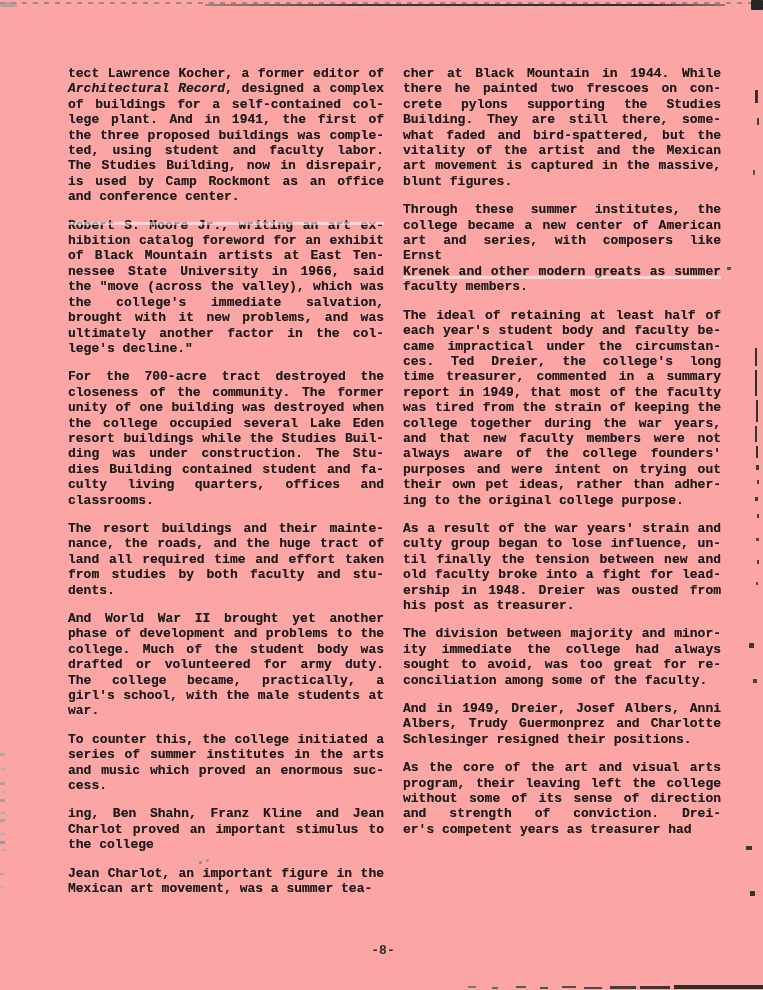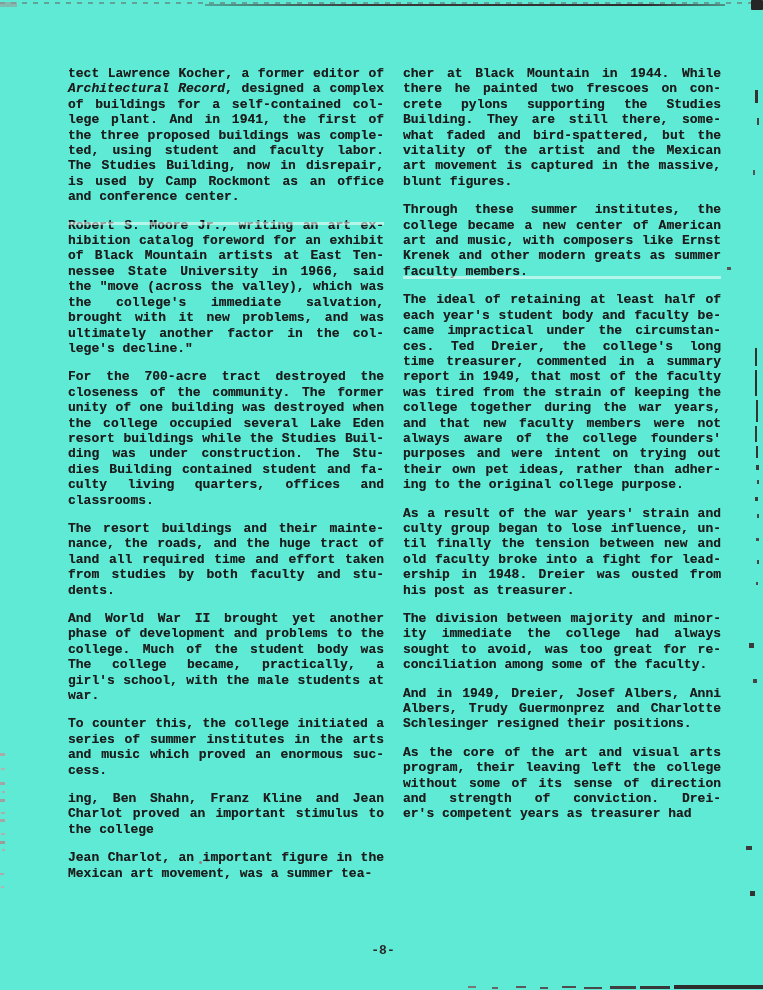--- a/index.html
+++ b/index.html
@@ -3,21 +3,21 @@
 <meta charset="utf-8">
 <style>
   html,body { margin:0; padding:0; }
   body {
     width:763px; height:990px;
     background:#f4f4f2;
     font-family:"Liberation Mono","DejaVu Sans Mono",monospace;
   }
   .page {
     position:relative; width:763px; height:990px;
-    background:#5eead4; overflow:hidden;
+    background:#fca5a5; overflow:hidden;
   }
   .col {
     position:absolute; top:66px;
     font-size:13px; font-weight:bold; line-height:15.4px;
     color:#1c1c1c;
     text-shadow:0 0 0.3px rgba(20,20,20,0.55);
   }
   #col-left  { left:68px;  width:316px; }
   #col-right { left:403px; width:318px; }
   .para { margin:0 0 13px 0; }
@@ -127,20 +127,21 @@
         <div class="ln">The resort buildings and their mainte-</div>
         <div class="ln">nance, the roads, and the huge tract of</div>
         <div class="ln">land all required time and effort taken</div>
         <div class="ln">from studies by both faculty and stu-</div>
         <div class="ln last">dents.</div>
       </div>
       <div class="para">
         <div class="ln">And World War II brought yet another</div>
         <div class="ln">phase of development and problems to the</div>
         <div class="ln">college. Much of the student body was</div>
+        <div class="ln">drafted or volunteered for army duty.</div>
         <div class="ln">The college became, practically, a</div>
         <div class="ln">girl's school, with the male students at</div>
         <div class="ln last">war.</div>
       </div>
       <div class="para">
         <div class="ln">To counter this, the college initiated a</div>
         <div class="ln">series of summer institutes in the arts</div>
         <div class="ln">and music which proved an enormous suc-</div>
         <div class="ln last">cess.</div>
       </div>
@@ -161,21 +162,21 @@
         <div class="ln">crete pylons supporting the Studies</div>
         <div class="ln">Building. They are still there, some-</div>
         <div class="ln">what faded and bird-spattered, but the</div>
         <div class="ln">vitality of the artist and the Mexican</div>
         <div class="ln">art movement is captured in the massive,</div>
         <div class="ln last">blunt figures.</div>
       </div>
       <div class="para">
         <div class="ln">Through these summer institutes, the</div>
         <div class="ln">college became a new center of American</div>
-        <div class="ln">art and music, with composers like Ernst</div>
+        <div class="ln">art and series, with composers like Ernst</div>
         <div class="ln">Krenek and other modern greats as summer</div>
         <div class="ln last">faculty members.</div>
       </div>
       <div class="para">
         <div class="ln">The ideal of retaining at least half of</div>
         <div class="ln">each year's student body and faculty be-</div>
         <div class="ln">came impractical under the circumstan-</div>
         <div class="ln">ces. Ted Dreier, the college's long</div>
         <div class="ln">time treasurer, commented in a summary</div>
         <div class="ln">report in 1949, that most of the faculty</div>

